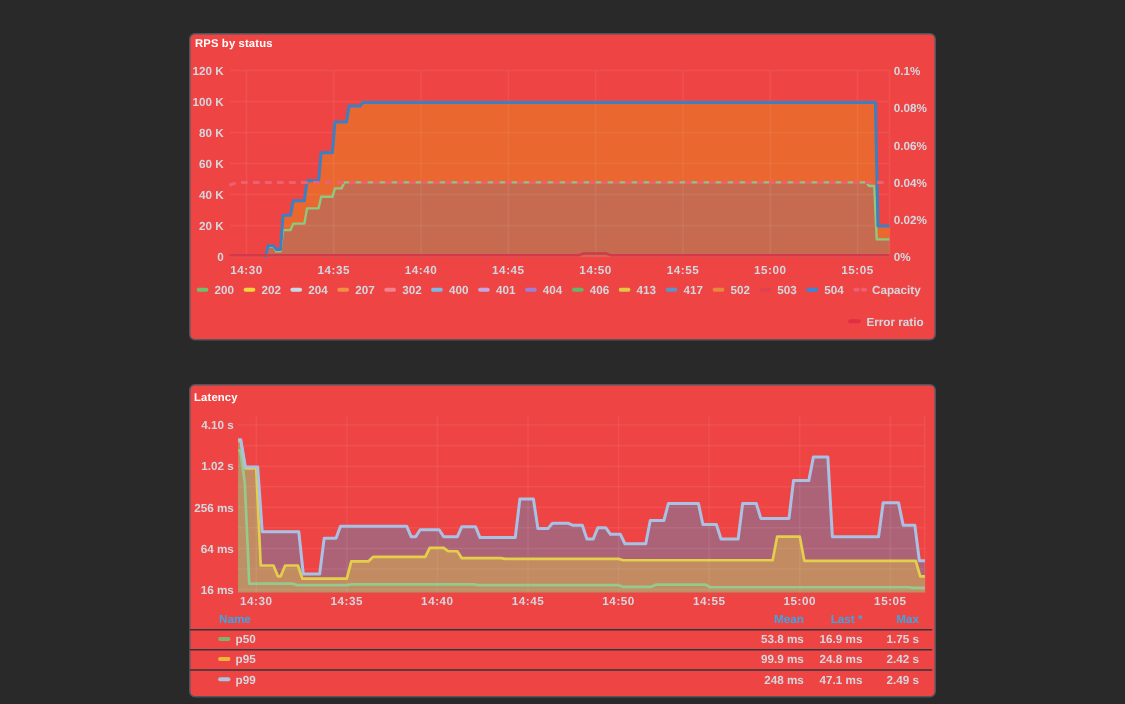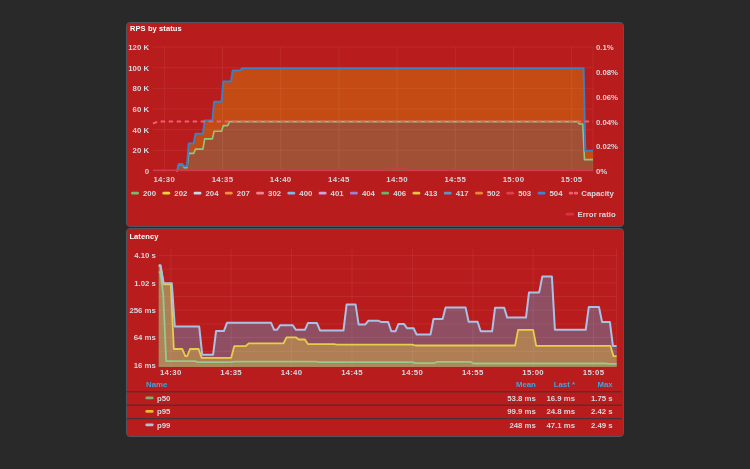--- a/index.html
+++ b/index.html
@@ -1,17 +1,17 @@
 <!DOCTYPE html>
 <html><head><meta charset="utf-8"><style>
 * { margin:0; padding:0; box-sizing:border-box; }
 html,body { width:750px; height:469px; background:#292929; overflow:hidden;
   font-family:"Liberation Sans", sans-serif; }
 .panel { position:absolute; left:125.5px; width:498px;
-  background:#b91c1c; border:1.5px solid #51555c; border-radius:4px; }
+  background:#ef4444; border:1.5px solid #51555c; border-radius:4px; }
 svg { position:absolute; font-family:"Liberation Sans", sans-serif; }
 </style></head>
 <body>
 <div class="panel" style="top:21.5px;height:205px">
   <svg width="498" height="205" viewBox="0 0 498 205" style="left:-1.5px;top:-1.5px">
 <polygon points="51.5,150 52.1,150 53.8,143.5 57.3,143.5 59.1,146.6 62,146.6 63.7,132.4 68.7,132.4 70.5,128.1 77.9,128.1 79.7,117.9 87.4,117.9 89.1,110.2 96.6,110.2 98.3,104.6 102.7,104.6 104.5,100.6 452.5,100.6 454.3,103 457.8,103 459.5,138.6 468,138.6 468,150 51.5,150" fill="rgba(115,191,105,0.32)"></polygon>
 <polygon points="51.5,150 52.1,150 53.8,142.9 57.3,142.9 59.1,145.3 62,145.3 63.7,122.5 68.7,122.5 70.5,112.8 77.9,112.8 79.7,99.5 87.4,99.5 89.1,80.8 96.6,80.8 98.3,60.4 106,60.4 107.7,49.6 115.2,49.6 116.9,47.3 458.6,47.3 460.3,129.7 468,129.7 468,138.6 459.5,138.6 457.8,103 454.3,103 452.5,100.6 104.5,100.6 102.7,104.6 98.3,104.6 96.6,110.2 89.1,110.2 87.4,117.9 79.7,117.9 77.9,128.1 70.5,128.1 68.7,132.4 63.7,132.4 62,146.6 59.1,146.6 57.3,143.5 53.8,143.5 52.1,150 51.5,150" fill="rgba(224,180,0,0.31)"></polygon>
 <line x1="28.0" y1="150" x2="468.0" y2="150" stroke="rgba(255,255,255,0.065)" stroke-width="1"></line>
 <line x1="28.0" y1="129.3" x2="468.0" y2="129.3" stroke="rgba(255,255,255,0.065)" stroke-width="1"></line>
 <line x1="28.0" y1="108.7" x2="468.0" y2="108.7" stroke="rgba(255,255,255,0.065)" stroke-width="1"></line>
@@ -82,21 +82,21 @@
 <text x="393.2" y="175" fill="#d4d8de" font-size="7.8" font-weight="bold">503</text>
 <rect x="412.6" y="170.8" width="7.8" height="2.7" rx="1.3" fill="#3C85D8"></rect>
 <text x="424.5" y="175" fill="#d4d8de" font-size="7.8" font-weight="bold">504</text>
 <rect x="443.9" y="170.8" width="4.2" height="2.7" rx="1.2" fill="#ED5E70"></rect>
 <rect x="448.9" y="170.8" width="4.2" height="2.7" rx="1.2" fill="#ED5E70"></rect>
 <text x="456.3" y="175" fill="#d4d8de" font-size="7.8" font-weight="bold">Capacity</text>
 <rect x="440.5" y="191.8" width="8.4" height="2.7" rx="1.3" fill="#E02F44"></rect>
 <text x="452.6" y="196" fill="#d4d8de" font-size="7.8" font-weight="bold">Error ratio</text>
   </svg>
 </div>
-<div class="panel" style="top:228px;height:208.5px">
+<div class="panel" style="top:256px;height:208.5px">
   <svg width="498" height="208" viewBox="0 0 498 208" style="left:-1.5px;top:-1px">
 <polygon points="33.7,37.2 35.5,37.2 38.6,55.3 46.8,55.3 49.8,98.5 74.2,98.5 77.2,126.7 88.1,126.7 91.1,102.9 99,102.9 102,94.8 146.1,94.8 149.1,101.8 152.1,101.8 155.1,97.2 167.8,97.2 170.8,101.8 179.9,101.8 182.9,95.1 192,95.1 195,102.4 218.5,102.4 221.6,76.6 230.6,76.6 233.6,96.4 240.3,96.4 243.3,92.8 253.6,92.8 256.6,94.1 263.2,94.1 266.3,103.3 270.5,103.3 273.5,95.9 278.9,95.9 282,100.2 288.6,100.2 291.6,106.5 305.5,106.5 308.5,91 317.6,91 320.6,79.6 340.6,79.6 343.6,93.7 352.6,93.7 355.7,103.3 367.1,103.3 370.1,79.7 379.2,79.7 382.2,89.6 401,89.6 404,64.4 414.2,64.4 417.3,48.6 426.9,48.6 429.9,101.8 460.7,101.8 463.8,79.1 474,79.1 477.1,94.1 484.9,94.1 487.9,117.9 491.6,117.9 491.6,139 33.7,139" fill="rgba(100,134,176,0.48)"></polygon>
 <polygon points="33.7,37.8 35.5,37.8 38.6,56.3 45.8,56.3 48.8,121 57.3,121 60.3,128.2 62.1,128.2 65.1,121 73.6,121 76.6,129.8 106.2,129.8 109.2,118.2 120.7,118.2 123.7,115.3 158.5,115.3 161.5,109.3 170.8,109.3 173.8,111.5 179.9,111.5 182.9,116.1 208.9,116.1 211.9,116.6 287.4,116.6 290.4,117.5 390.1,117.5 393.1,101.8 408.2,101.8 411.2,117.9 485.5,117.9 488.5,128.2 491.6,128.2 491.6,139 33.7,139" fill="rgba(224,200,64,0.40)"></polygon>
 <polygon points="33.7,44.2 35.2,44.2 38.2,66 38.2,66 41.2,133.1 70,133.1 73,134.1 106.2,134.1 109.2,133.6 190.8,133.6 193.8,134.1 287.4,134.1 290.4,135.2 309.1,135.2 312.2,133.8 345.4,133.8 348.4,135.5 420.3,135.5 423.3,135.5 480.7,135.5 483.7,135.9 491.6,135.9 491.6,139 33.7,139" fill="rgba(150,200,140,0.10)"></polygon>
 <line x1="33.5" y1="137" x2="491.5" y2="137" stroke="rgba(255,255,255,0.065)" stroke-width="1"></line>
 <line x1="33.5" y1="123.3" x2="491.5" y2="123.3" stroke="rgba(255,255,255,0.065)" stroke-width="1"></line>
 <line x1="33.5" y1="109.6" x2="491.5" y2="109.6" stroke="rgba(255,255,255,0.065)" stroke-width="1"></line>
 <line x1="33.5" y1="95.9" x2="491.5" y2="95.9" stroke="rgba(255,255,255,0.065)" stroke-width="1"></line>
 <line x1="33.5" y1="82.2" x2="491.5" y2="82.2" stroke="rgba(255,255,255,0.065)" stroke-width="1"></line>
 <line x1="33.5" y1="68.5" x2="491.5" y2="68.5" stroke="rgba(255,255,255,0.065)" stroke-width="1"></line>

